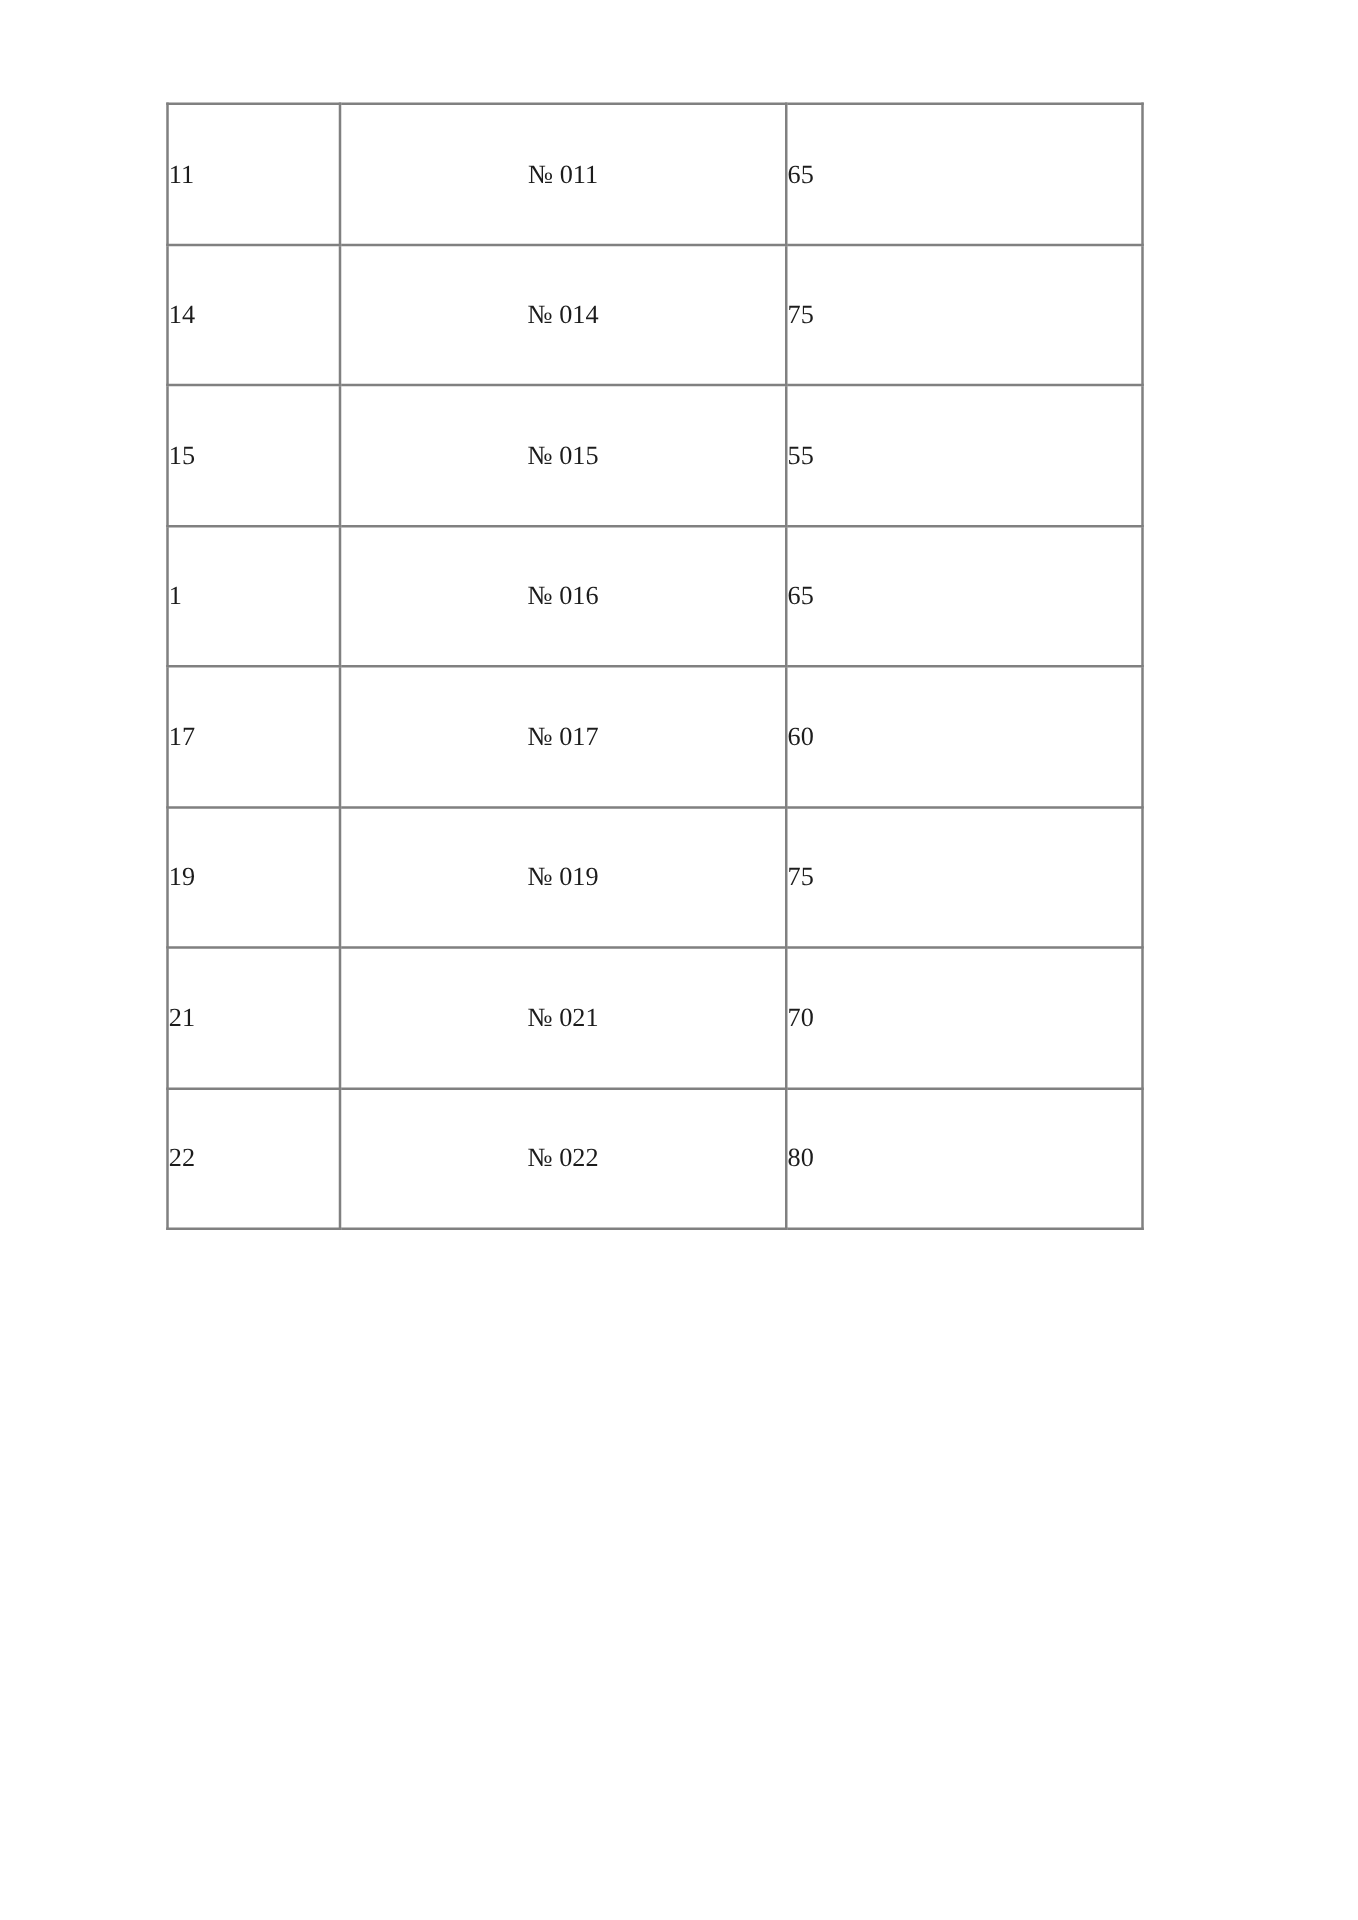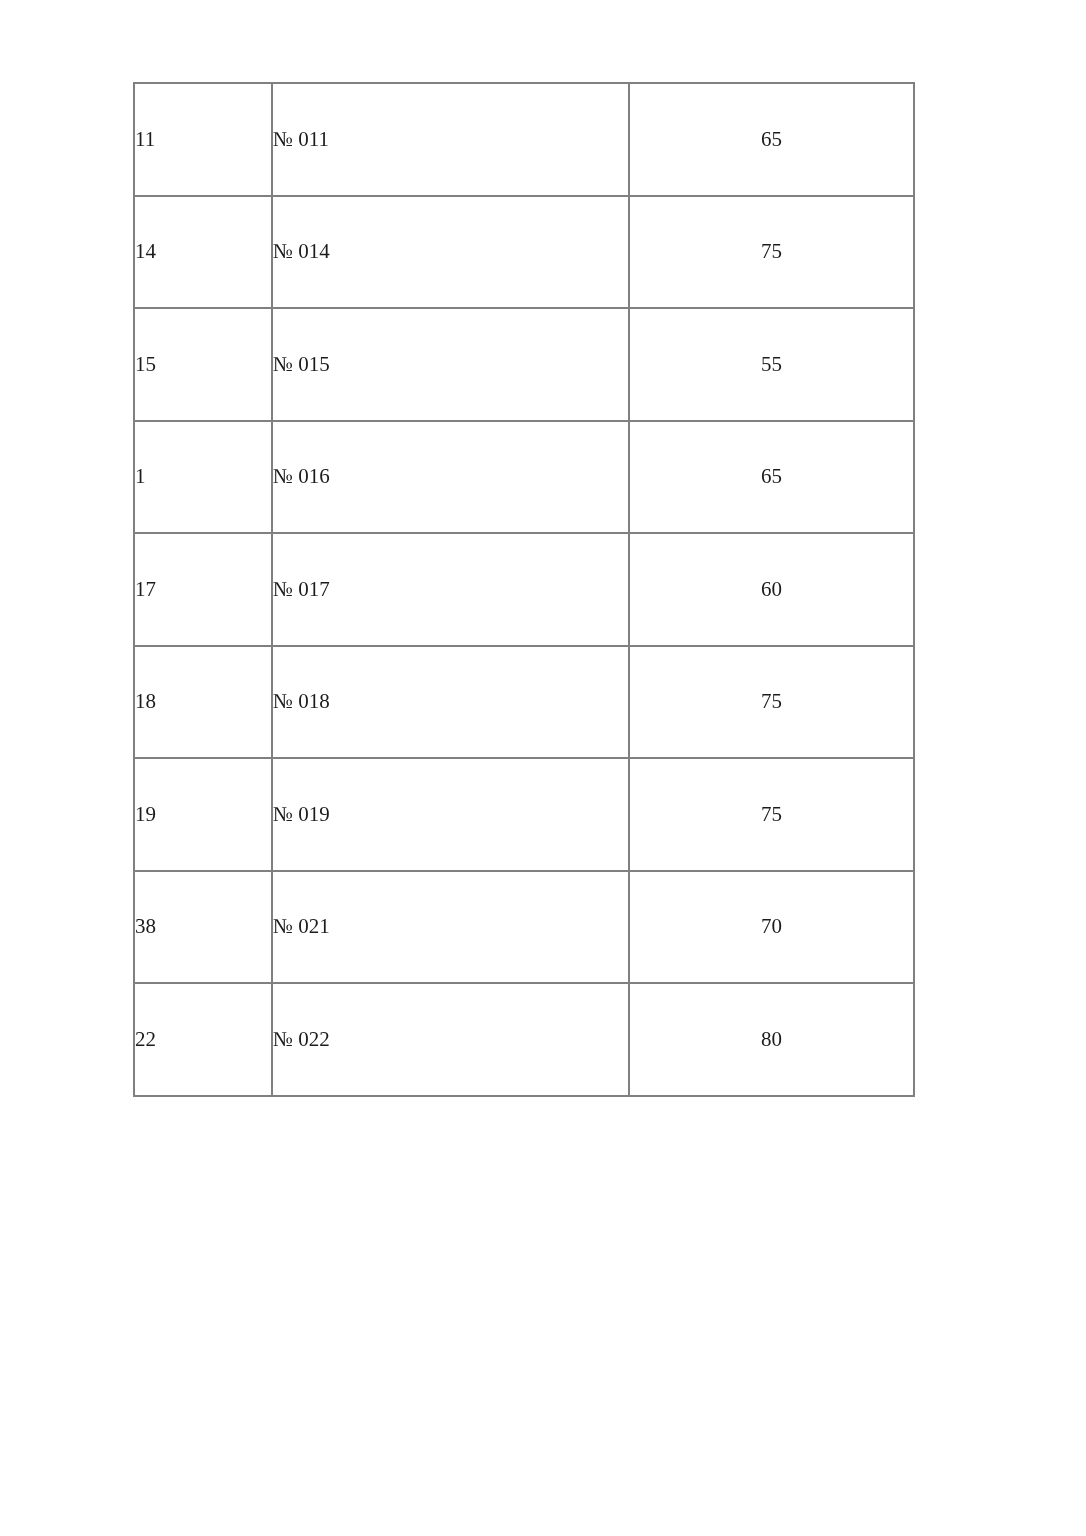--- a/index.html
+++ b/index.html
@@ -46,24 +46,23 @@
     vertical-align: middle;
     padding: 0;
     background: #ffffff;
   }
 
   td.cell-index {
     text-align: left;
     padding-left: 21px;
   }
   td.cell-label {
-    text-align: left;
+    text-align: center;
   }
   td.cell-value {
-    text-align: center;
   }
 
   .cell-text {
     display: block;
     white-space: nowrap;
   }
 </style>
 </head>
 <body>
 
@@ -127,43 +126,32 @@
           </td>
           <td class="cell-label">
             <span class="cell-text">№ 017</span>
           </td>
           <td class="cell-value">
             <span class="cell-text">60</span>
           </td>
         </tr>
         <tr class="table-row">
           <td class="cell-index">
-            <span class="cell-text">18</span>
-          </td>
-          <td class="cell-label">
-            <span class="cell-text">№ 018</span>
-          </td>
-          <td class="cell-value">
-            <span class="cell-text">75</span>
-          </td>
-        </tr>
-        <tr class="table-row">
-          <td class="cell-index">
             <span class="cell-text">19</span>
           </td>
           <td class="cell-label">
             <span class="cell-text">№ 019</span>
           </td>
           <td class="cell-value">
             <span class="cell-text">75</span>
           </td>
         </tr>
         <tr class="table-row">
           <td class="cell-index">
-            <span class="cell-text">38</span>
+            <span class="cell-text">21</span>
           </td>
           <td class="cell-label">
             <span class="cell-text">№ 021</span>
           </td>
           <td class="cell-value">
             <span class="cell-text">70</span>
           </td>
         </tr>
         <tr class="table-row">
           <td class="cell-index">

